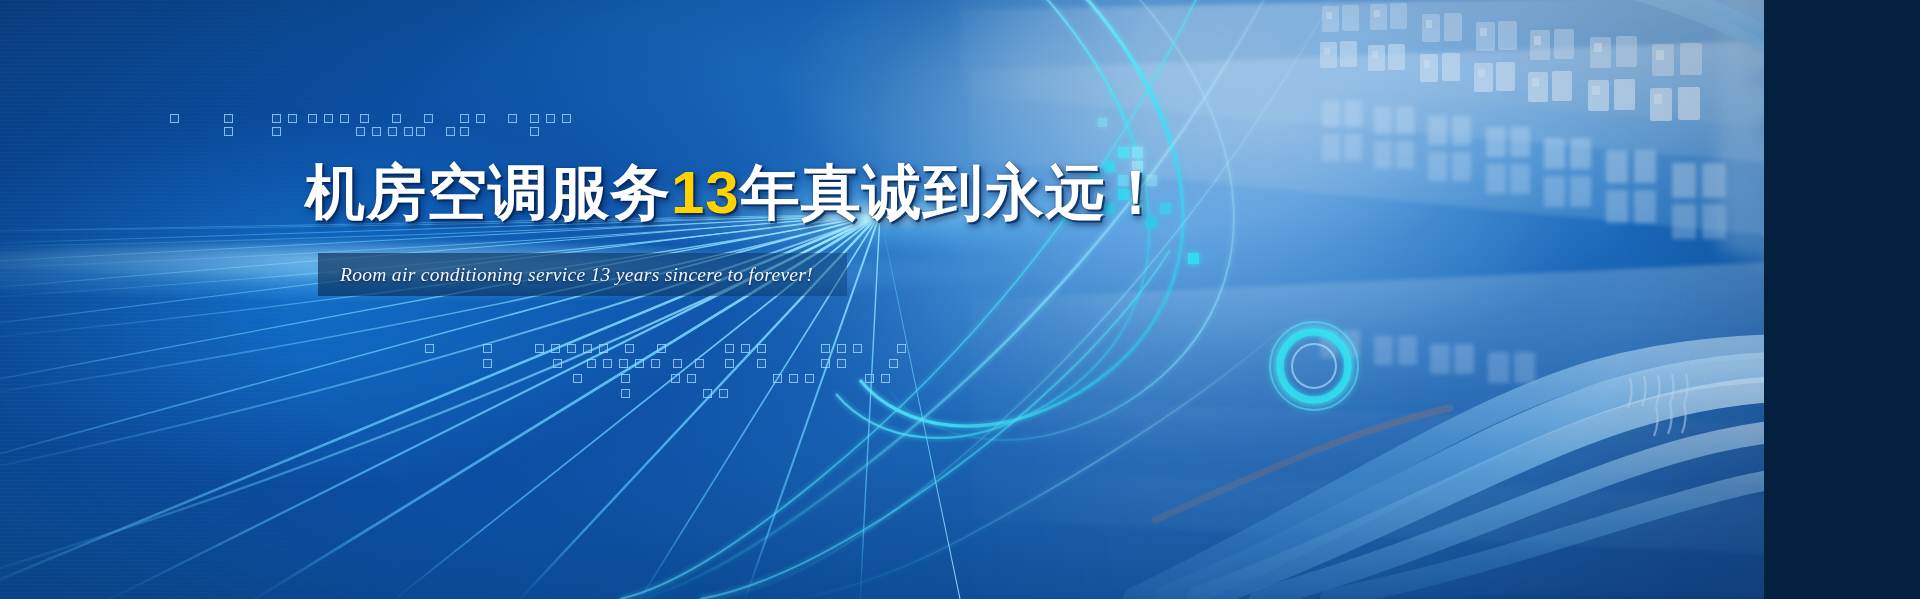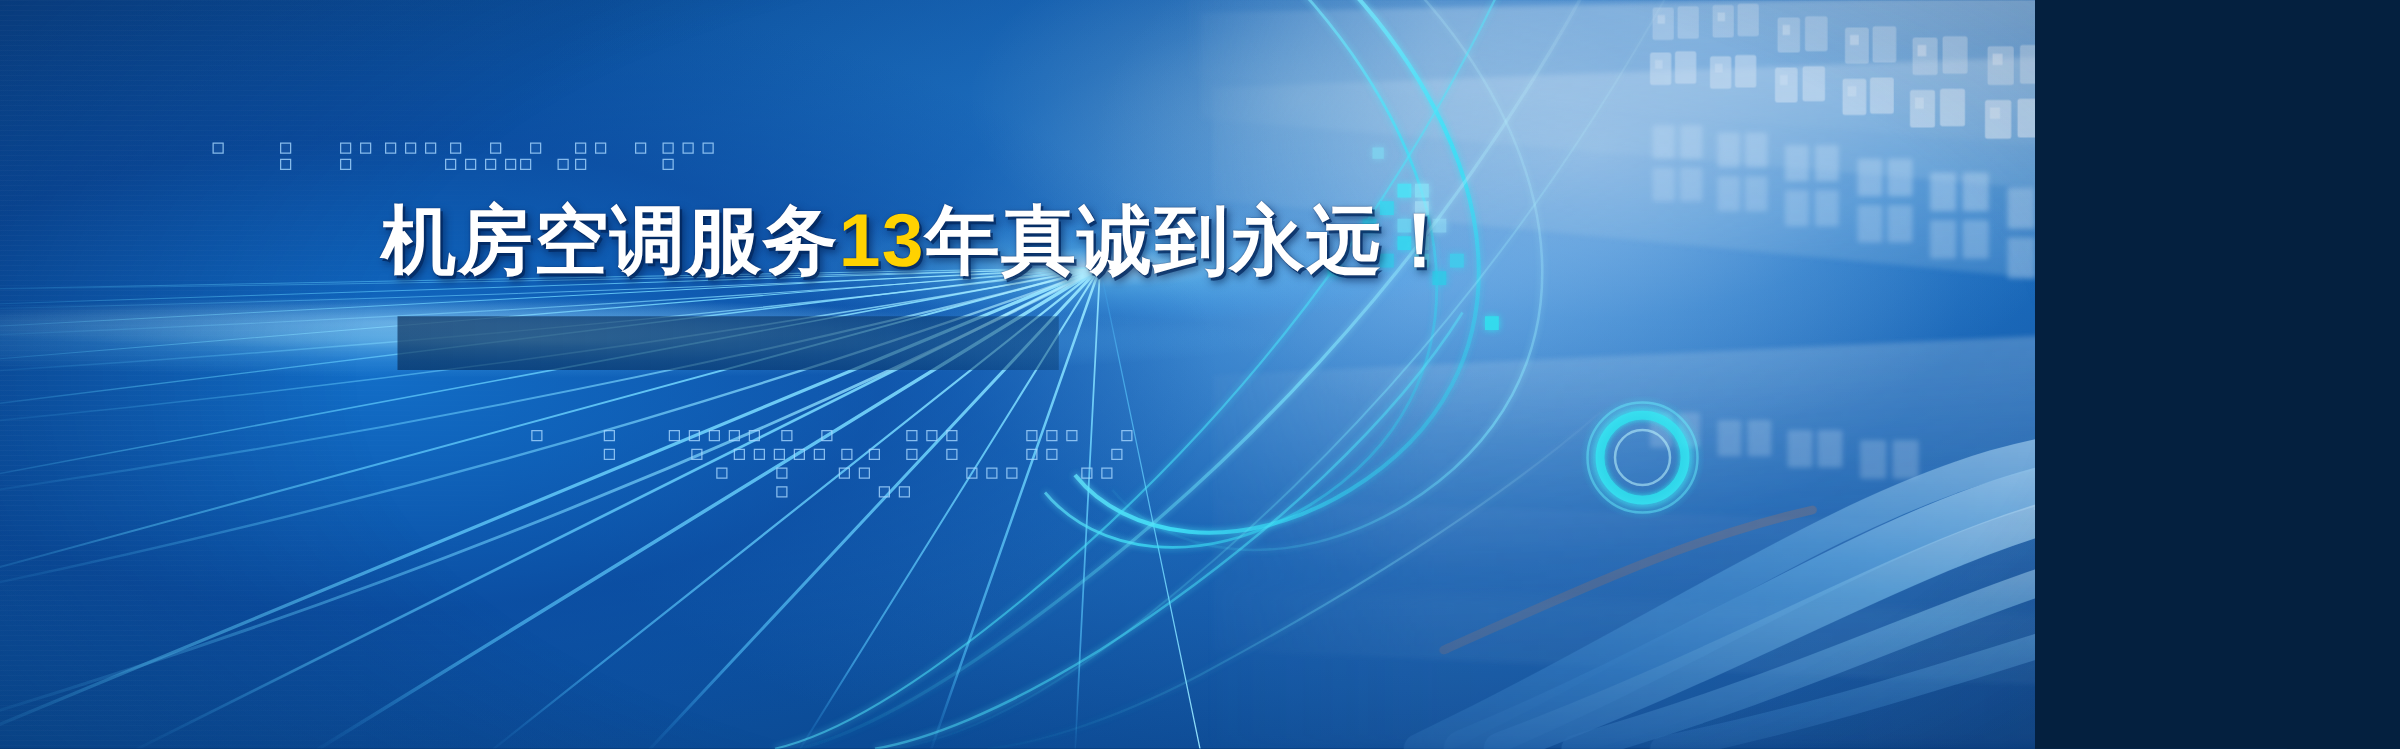--- a/index.html
+++ b/index.html
@@ -1,20 +1,20 @@
 <!DOCTYPE html>
 <html><head>
 <meta charset="utf-8">
 <style>
   html,body{margin:0;padding:0;background:#04203f;}
   body{font-family:"Liberation Sans",sans-serif;}
 
   #banner{
     position:relative;
-    width:1628px;height:599px;
+    width:1764px;height:599px;
     overflow:hidden;
     background:#0a4f9e;
   }
 
   
   .layer{position:absolute;top:0;left:0;width:1920px;height:599px;pointer-events:none;}
 
   
   #bg-base{
     background:
@@ -530,15 +530,16 @@
     </div>
 
   <div id="text-block">
 
     <div id="subtitle-bar"></div>
 
     <div id="headline">
       <span>机房空调服务</span><span class="num">13</span><span>年真诚到永远！</span>
     </div>
 
+    <div id="subtitle">Room air conditioning service 13 years sincere to forever!</div>
   </div>
 
 </div>
 
 </body></html>

